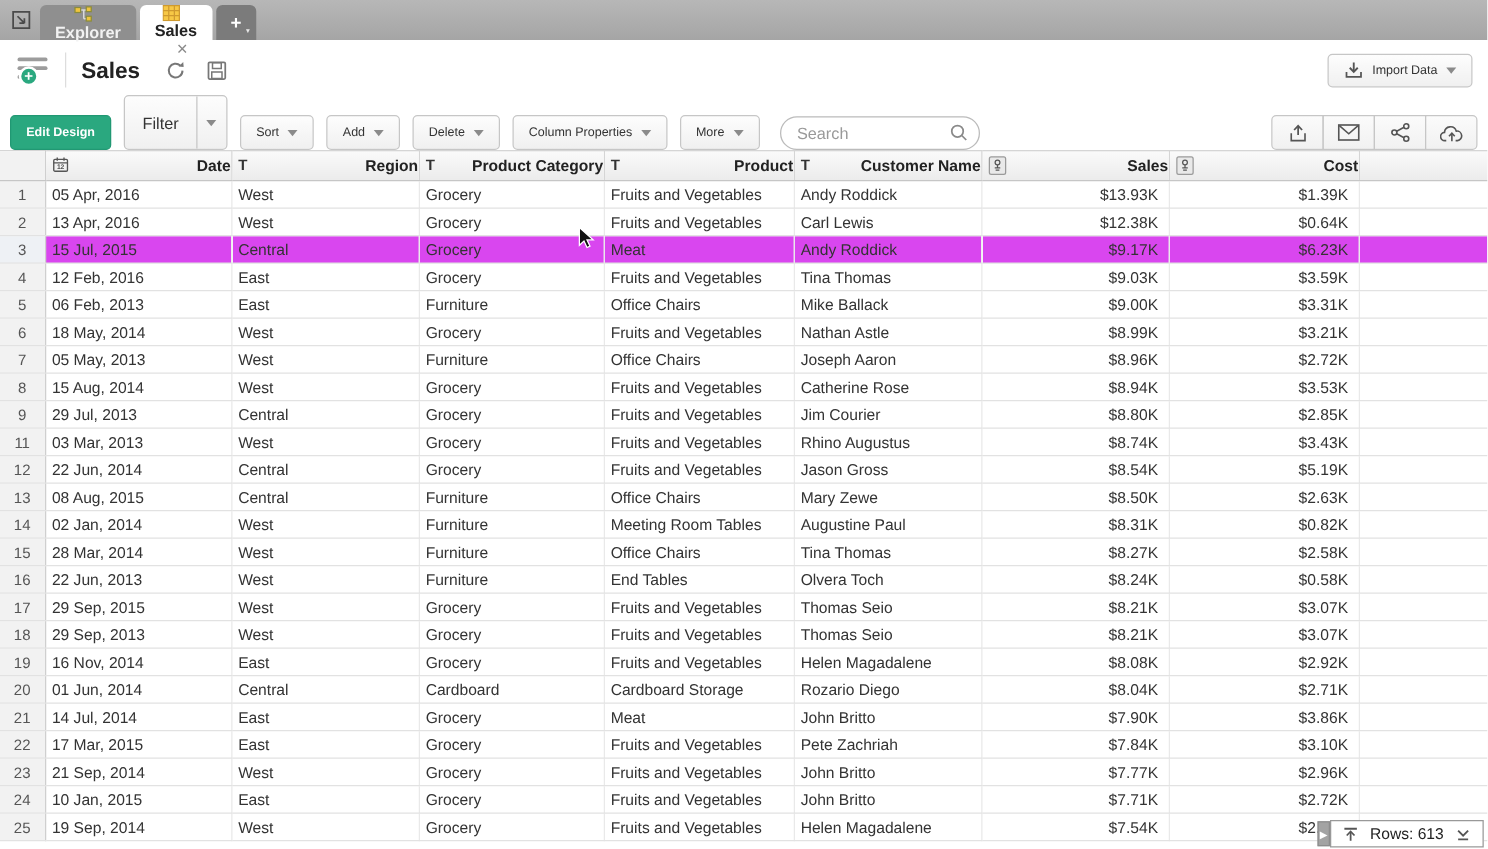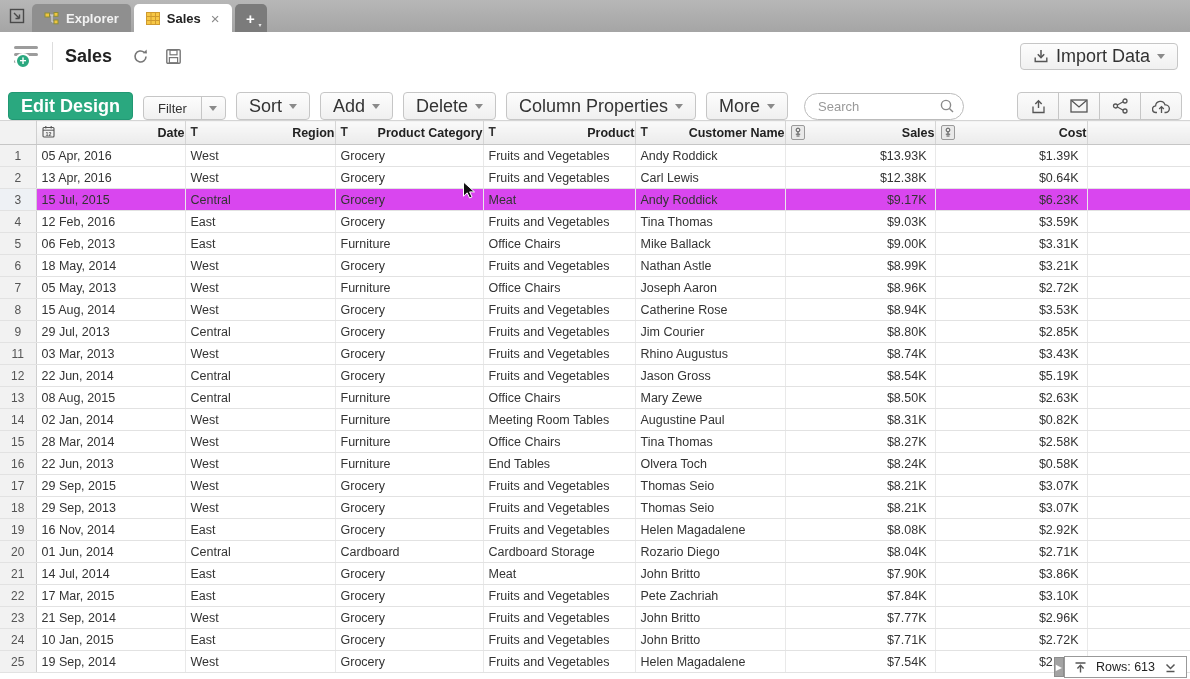--- a/index.html
+++ b/index.html
@@ -6,21 +6,21 @@
   html,body { width:1190px; height:679px; overflow:hidden; background:#fff;
     font-family:"Liberation Sans","DejaVu Sans",sans-serif; }
   .app { position:relative; width:1190px; height:679px; overflow:hidden; }
 
   
   .tabbar { height:32px; background:linear-gradient(#b7b7b7,#a5a5a5);
     display:flex; align-items:flex-end; padding-left:4px; }
   .winicon { width:22px; height:22px; margin:0 4px 5px 2px; display:flex;
     align-items:center; justify-content:center; cursor:pointer; }
   .tab { height:28px; display:flex; align-items:center; padding:0 12px;
-    border-radius:5px 5px 0 0; margin-right:3px; cursor:pointer; font-size:13px; font-weight:700; }
+    border-radius:5px 5px 0 0; margin-right:3px; cursor:pointer; font-size:13px; font-weight:700;flex-direction:column; }
   .tab .ticon { margin-right:7px; display:flex; }
   .tab-inactive { background:#8f8f8f; color:#f2f2f2; }
   .tab-active  { background:#ffffff; color:#222; }
   .tab-close { margin-left:10px; color:#8a8a8a; font-size:15px; font-weight:400; line-height:1; cursor:pointer; }
   .tab-plus { background:#7b7b7b; color:#fff; width:32px; justify-content:center;
     padding:0 6px; position:relative; }
   .tab-plus .plus { font-size:15px; font-weight:700; line-height:1; }
   .tab-plus .mini-caret { position:absolute; right:5px; bottom:4px; font-size:6px; color:#e8e8e8; }
 
   
@@ -31,29 +31,29 @@
   .panel-toggle .b2 { top:9px;  width:24px; }
   .panel-toggle .b3 { top:16px; width:13px; }
   .panel-toggle .plus-circle { position:absolute; left:3px; top:9px; width:16px; height:16px;
     border-radius:50%; background:var(--accent,#1db18e); color:#fff; font-size:12px; font-weight:700;
     display:flex; align-items:center; justify-content:center; border:2px solid #fff; }
   .vdiv { width:1px; height:28px; background:#ddd; margin:0 12px 0 10px; }
   .page-title { font-size:18px; font-weight:700; color:#222; margin-right:16px; }
   .iconbtn { background:none; border:none; cursor:pointer; padding:4px; margin-right:8px; display:flex; }
   .btn { display:inline-flex; align-items:center; gap:7px; height:28px; padding:0 12px;
     background:linear-gradient(#fdfdfd,#f0f0f0); border:1px solid #c6c6c6; border-radius:4px;
-    font-size:18px; color:#333; cursor:pointer; font-family:inherit; }
+    font-size:10px; color:#333; cursor:pointer; font-family:inherit; }
   .import-btn { margin-left:auto; margin-right:2px; height:27px; }
   .caret { width:0; height:0; border-left:4px solid transparent; border-right:4px solid transparent;
     border-top:5px solid #8a8a8a; display:inline-block; }
 
   
   .toolbar { height:40px; display:flex; align-items:flex-end; padding:0 8px; background:#fff; gap:10px; }
   .btn-green { background:var(--accent,#2aa87f); border:1px solid #219873; color:#fff; font-weight:700; }
-  .splitbtn { display:inline-flex; height:24px; border:1px solid #c6c6c6; border-radius:4px;
+  .splitbtn { display:inline-flex; height:44px; border:1px solid #c6c6c6; border-radius:4px;
     background:linear-gradient(#fdfdfd,#f0f0f0); overflow:hidden; }
   .splitbtn .main { padding:0 14px; display:flex; align-items:center; font-size:13px; color:#333; cursor:pointer; }
   .splitbtn .arrow { width:24px; display:flex; align-items:center; justify-content:center;
     border-left:1px solid #c6c6c6; cursor:pointer; }
   .search-wrap { position:relative; margin-left:6px; }
   .search-input { width:160px; height:27px; border:1px solid #bbb; border-radius:14px;
     padding:0 30px 0 13px; font-size:13px; color:#333; outline:none; font-family:inherit; }
   .search-input::placeholder { color:#999; }
   .search-icon { position:absolute; right:9px; top:5px; cursor:pointer; }
   .icon-group { margin-left:auto; display:flex; }

